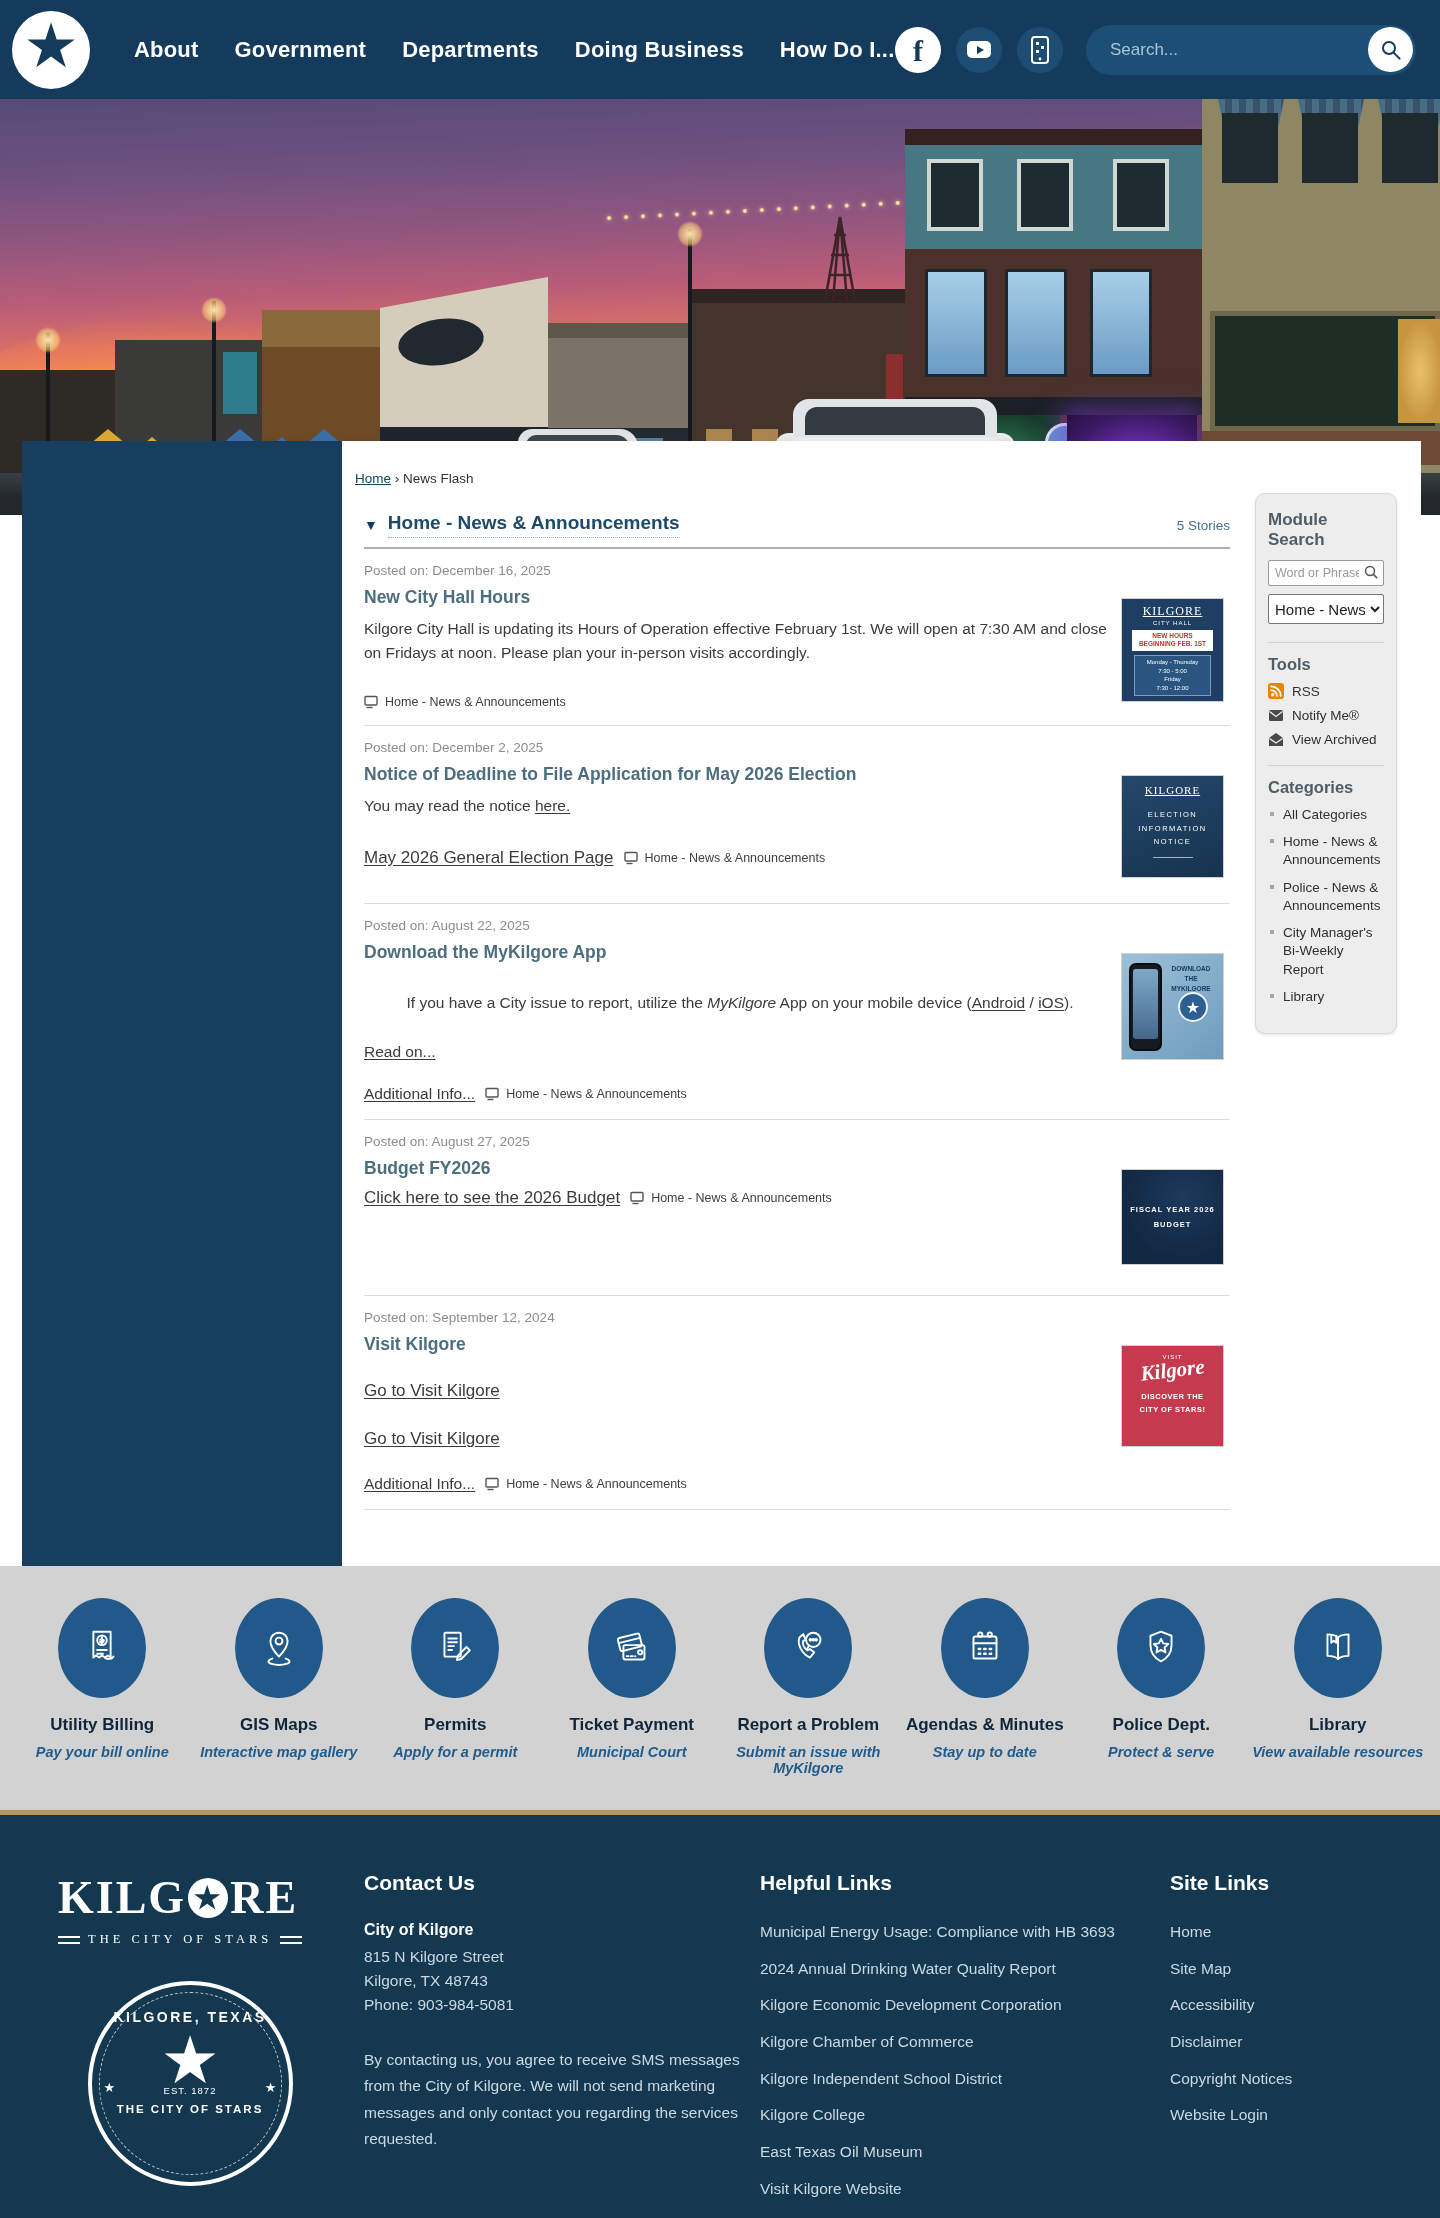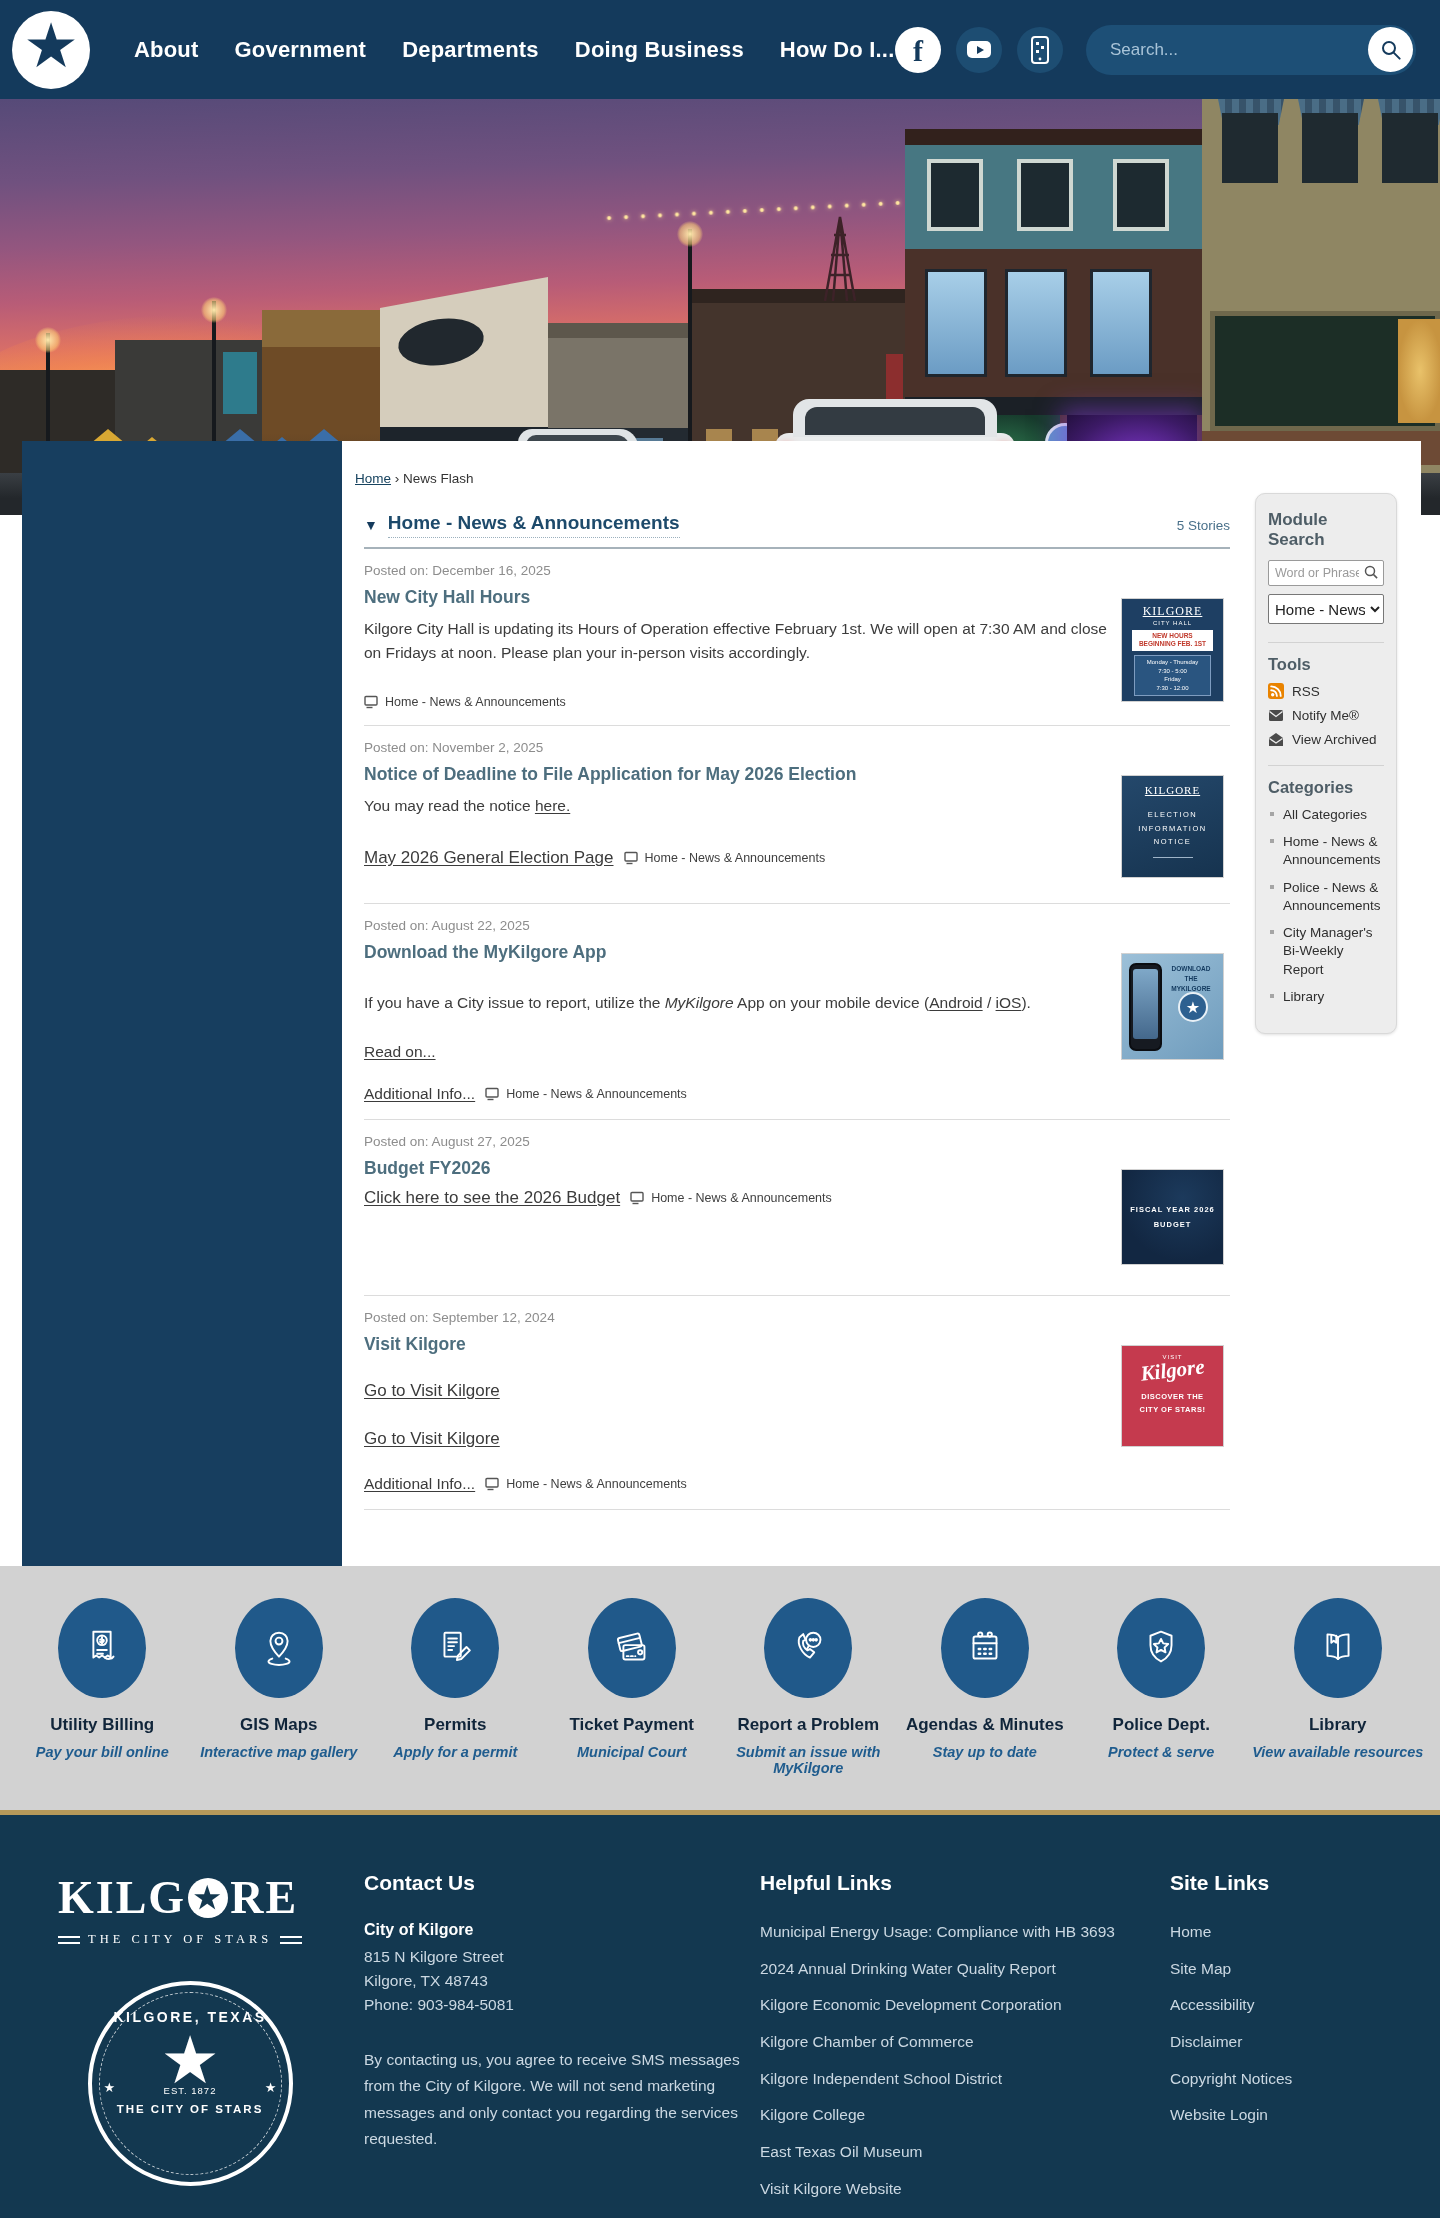--- a/index.html
+++ b/index.html
@@ -119,21 +119,21 @@
   .posted { color: #8d8d8d; font-size: 13.5px; margin-bottom: 9px; }
   .news-title { color: #4d6e7e; font-size: 17.5px; font-weight: 700; margin-bottom: 9px; }
   .news-body { color: #3c3c3c; font-size: 15.5px; line-height: 1.55; max-width: 752px; }
   .news-body em { font-style: italic; }
   .ulink { color: #3b3b3b; text-decoration: underline; text-underline-offset: 2px; }
   .big-link { font-size: 17px; }
   .cat-row { display: flex; align-items: center; gap: 6px; font-size: 12.5px; color: #3f3f3f; }
   .cat-row .cat-label { color: #3f3f3f; text-decoration: none; }
   .link-row { display: flex; align-items: center; gap: 10px; }
   .mt30 { margin-top: 30px; } .mt26 { margin-top: 26px; } .mt24 { margin-top: 24px; }
-  .mt28 { margin-top: 28px; } .mt16 { margin-top: 28px; } .mt6 { margin-top: 6px; }
+  .mt28 { margin-top: 28px; } .mt16 { margin-top: 28px; text-align: center; } .mt6 { margin-top: 6px; }
 
   .thumb { position: absolute; left: 758px; top: 50px; width: 101px; cursor: pointer;
            box-shadow: 0 0 0 1px rgba(0,0,0,.18); overflow: hidden; color: #fff; }
   .th0 { height: 102px; background: #1e3f63; text-align: center; }
   .th0 .brand { font-family: "Liberation Serif", serif; font-size: 12px; letter-spacing: 1px; margin-top: 5px; text-decoration: underline; }
   .th0 .bsub { font-size: 6px; letter-spacing: 1px; margin-top: 1px; }
   .th0 .redband { background: #fff; color: #c0392b; font-weight: bold; font-size: 6.5px; line-height: 1.3; margin: 4px 10px 0; padding: 2px 0; }
   .th0 .hours { border: 1px solid #7e9cc0; background: #2a5580; margin: 4px 12px 0; font-size: 6px; line-height: 1.45; padding: 2px 0; }
   .th1 { height: 101px; background: linear-gradient(160deg, #24486b, #16334f); text-align: center; }
   .th1 .brand { font-family: "Liberation Serif", serif; font-size: 11px; letter-spacing: 1px; margin-top: 8px; text-decoration: underline; }
@@ -373,21 +373,21 @@
           <div class="hours">
             <div>Monday - Thursday</div>
             <div>7:30 - 5:00</div>
             <div>Friday</div>
             <div>7:30 - 12:00</div>
           </div>
         </div>
       </div>
 
       <div class="news-item" style="min-height:178px">
-        <div class="posted">Posted on: November 2, 2025</div>
+        <div class="posted">Posted on: December 2, 2025</div>
         <div class="news-title">Notice of Deadline to File Application for May 2026 Election</div>
         <div class="news-body">
           <span>You may read the notice </span><a class="ulink">here.</a>
         </div>
         <div class="link-row mt30">
           <a class="ulink big-link">May 2026 General Election Page</a>
           <div class="cat-row">
             <svg class="ico" width="15" height="14" viewBox="0 0 15 14">
               <rect x="1" y="1.5" width="12" height="8.5" rx="1" fill="none" stroke="#555" stroke-width="1.4"></rect>
               <path d="M2.5 12.5h6" stroke="#555" stroke-width="1.4"></path>

